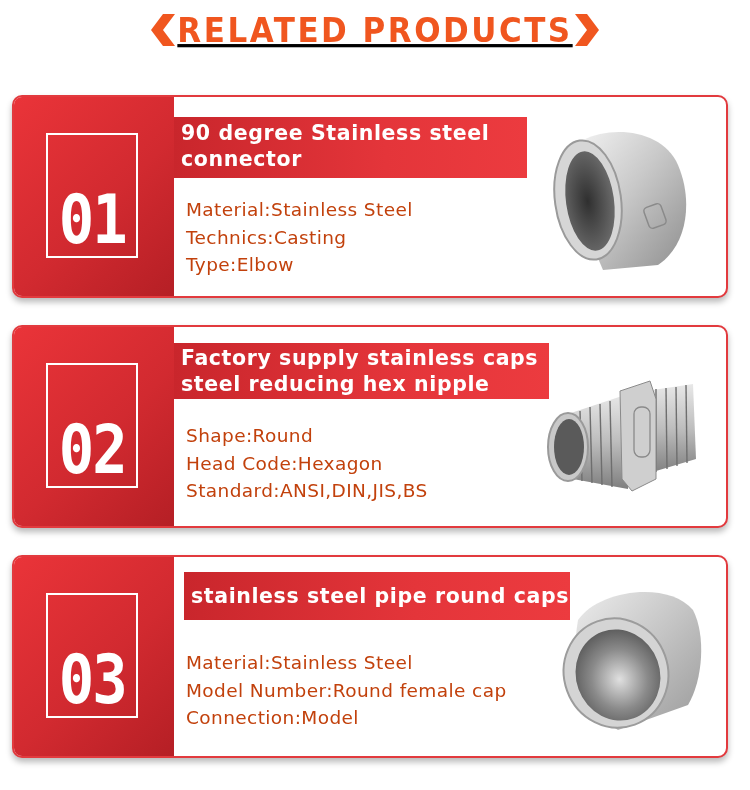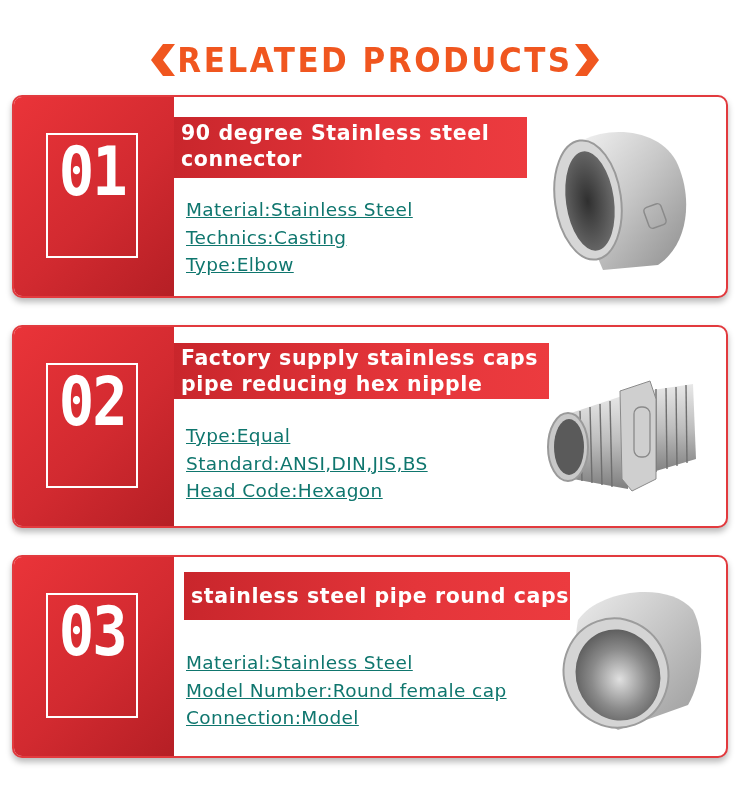--- a/index.html
+++ b/index.html
@@ -1,21 +1,21 @@
 <!DOCTYPE html>
 <html><head>
 <meta charset="utf-8">
 <style>
   * { box-sizing: border-box; margin: 0; padding: 0; }
   html, body { width: 750px; height: 790px; background: #ffffff; overflow: hidden; }
   body { position: relative; font-family: "DejaVu Sans", sans-serif; }
 
   .heading {
-    position: absolute; left: 0; top: 38px; width: 750px; height: 44px;
-    display: flex; align-items: center; justify-content: center; 
+    position: absolute; left: 0; top: 8px; width: 750px; height: 44px;
+    display: flex; align-items: center; justify-content: center;  text-decoration: underline;
   }
   .heading .chev { width: 28px; height: 36px; display: block; }
   .heading .title {
     font-family: "DejaVu Sans", sans-serif; font-weight: bold;
     font-size: 31px; letter-spacing: 2.5px; color: #f0561f;
     transform: scaleY(1.08); white-space: nowrap;
   }
 
   .card {
     position: absolute; left: 12px; width: 716px; height: 203px;
@@ -23,38 +23,38 @@
     box-shadow: 0 4px 6px rgba(0,0,0,0.28);
     overflow: hidden;
   }
   .card .left {
     position: absolute; left: 0; top: 0; width: 160px; height: 100%;
     background: linear-gradient(135deg, #ea3439 0%, #d22a30 55%, #b51f25 100%);
   }
   .card .numbox {
     position: absolute; left: 32px; top: 36px; width: 92px; height: 125px;
     border: 2px solid #ffffff;
-    display: flex; align-items: flex-start; justify-content: center;
+    display: flex; align-items: flex-end; justify-content: center;
   }
   .card .num {
     font-family: "DejaVu Sans Mono", monospace; font-weight: bold;
     font-size: 62px; color: #ffffff; letter-spacing: -2px;
     transform: scaleX(0.95) scaleY(1.1);
   }
   .card .band {
     position: absolute; left: 160px; width: 353px;
     background: linear-gradient(90deg, #c9262c 0%, #e4353a 60%, #ec3b3f 100%);
   }
   .card .band .t {
     color: #ffffff; font-weight: bold; font-size: 20.5px; line-height: 26px;
     padding-left: 7px; white-space: nowrap; letter-spacing: 0.6px;
   }
   .card .specs {
     position: absolute; left: 172px;
-    font-size: 18.5px; line-height: 27.5px; color: #0f766e; letter-spacing: 0.4px; text-decoration: underline;
+    font-size: 18.5px; line-height: 27.5px; color: #c2410c; letter-spacing: 0.4px;
   }
   .card .specs div { white-space: nowrap; }
   .card .photo {
     position: absolute; right: 18px; width: 180px; height: 180px;
   }
 </style>
 </head>
 <body>
 
 <div class="heading">
@@ -102,26 +102,26 @@
 </div>
 
 <div class="card" style="top:325px;">
   <div class="left">
     <div class="numbox">
       <span class="num">02</span>
     </div>
   </div>
   <div class="band" style="top:16px; height:56px; padding-top:2px; width:375px;">
     <div class="t">Factory supply stainless caps</div>
-    <div class="t">pipe reducing hex nipple</div>
+    <div class="t">steel reducing hex nipple</div>
   </div>
   <div class="specs" style="top:95px;">
-    <div>Type:Equal</div>
+    <div>Shape:Round</div>
+    <div>Head Code:Hexagon</div>
     <div>Standard:ANSI,DIN,JIS,BS</div>
-    <div>Head Code:Hexagon</div>
   </div>
   <svg class="photo" style="top:12px;" viewBox="0 0 180 180">
     <defs>
       <linearGradient id="steel2" x1="0" y1="0" x2="0" y2="1">
         <stop offset="0" stop-color="#e8e8e8"></stop>
         <stop offset="0.5" stop-color="#bdbdbd"></stop>
         <stop offset="1" stop-color="#7f7f7f"></stop>
       </linearGradient>
     </defs>
     <path d="M40,75 L100,55 L100,150 L45,140 Z" fill="url(#steel2)"></path>

